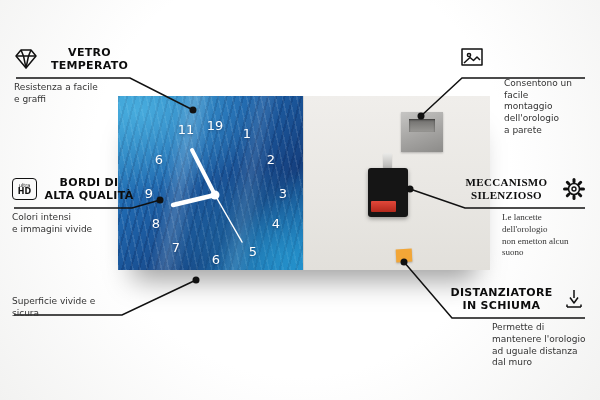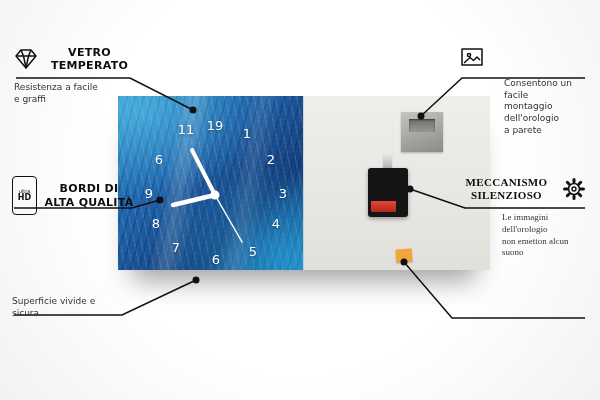--- a/index.html
+++ b/index.html
@@ -87,21 +87,21 @@
   .callout.right .desc { text-align:left;margin-left:44px; }
 
   .c-vetro        { left:14px;  top:46px;  width:120px; }
   .c-stampa       { left:12px;  top:176px; width:122px; }
   .c-bordi        { left:12px;  top:286px; width:112px; }
   .c-maniglie     { left:460px; top:46px;  width:126px; }
   .c-meccanismo   { left:458px; top:176px; width:128px;font-family:Liberation Serif, serif; }
   .c-distanz      { left:448px; top:286px; width:138px; }
 
   .uhd-box {
-    width:25px; height:39px; border:1.5px solid #111; border-radius:4px;
+    width:25px; height:22px; border:1.5px solid #111; border-radius:4px;
     display:flex; flex-direction:column; align-items:center; justify-content:center;
     line-height:1;
   }
   .uhd-box .t { font-size:5px; color:#111; }
   .uhd-box .b { font-size:8px; font-weight:bold; color:#111; }
 </style>
 </head>
 <body>
 
 <div class="stage">
@@ -178,20 +178,22 @@
     <div class="row">
       <span class="icon">
         <span class="uhd-box">
           <span class="t">ultra</span>
           <span class="b">HD</span>
         </span>
       </span>
       <div class="title">BORDI DI
 ALTA QUALITÀ</div>
     </div>
+    <div class="desc">Colori intensi
+e immagini vivide</div>
   </div>
 
   <div class="callout left c-bordi">
     <div class="desc">Superficie vivide e sicura</div>
   </div>
 
   <div class="callout right c-maniglie">
     <div class="row">
       <span class="icon">
         <svg width="24" height="22" viewBox="0 0 24 22" fill="none" stroke="#111" stroke-width="1.5" stroke-linejoin="round">
@@ -220,18 +222,34 @@
             <line x1="5.3" y1="5.3" x2="7" y2="7"></line>
             <line x1="17" y1="17" x2="18.7" y2="18.7"></line>
             <line x1="5.3" y1="18.7" x2="7" y2="17"></line>
             <line x1="17" y1="7" x2="18.7" y2="5.3"></line>
           </g>
           <circle cx="12" cy="12" r="5.5" stroke-width="1.6"></circle>
           <circle cx="12" cy="12" r="2" stroke-width="1.4"></circle>
         </svg>
       </span>
     </div>
-    <div class="desc">Le immagini dell'orologio
+    <div class="desc">Le lancette dell'orologio
 non emetton alcun suono</div>
   </div>
 
+  <div class="callout right c-distanz">
+    <div class="row">
+      <div class="title">DISTANZIATORE
+IN SCHIUMA</div>
+      <span class="icon">
+        <svg width="24" height="24" viewBox="0 0 24 24" fill="none" stroke="#111" stroke-width="1.5" stroke-linejoin="round">
+          <line x1="12" y1="3" x2="12" y2="11"></line>
+          <path d="M8 10.5 L12 16 L16 10.5" fill="none"></path>
+          <path d="M5 20 H19"></path>
+          <path d="M5 20 L5 17.5 M19 20 L19 17.5"></path>
+        </svg>
+      </span>
+    </div>
+    <div class="desc">Permette di mantenere l'orologio
+ad uguale distanza dal muro</div>
+  </div>
 
 </div>
 
 </body></html>

